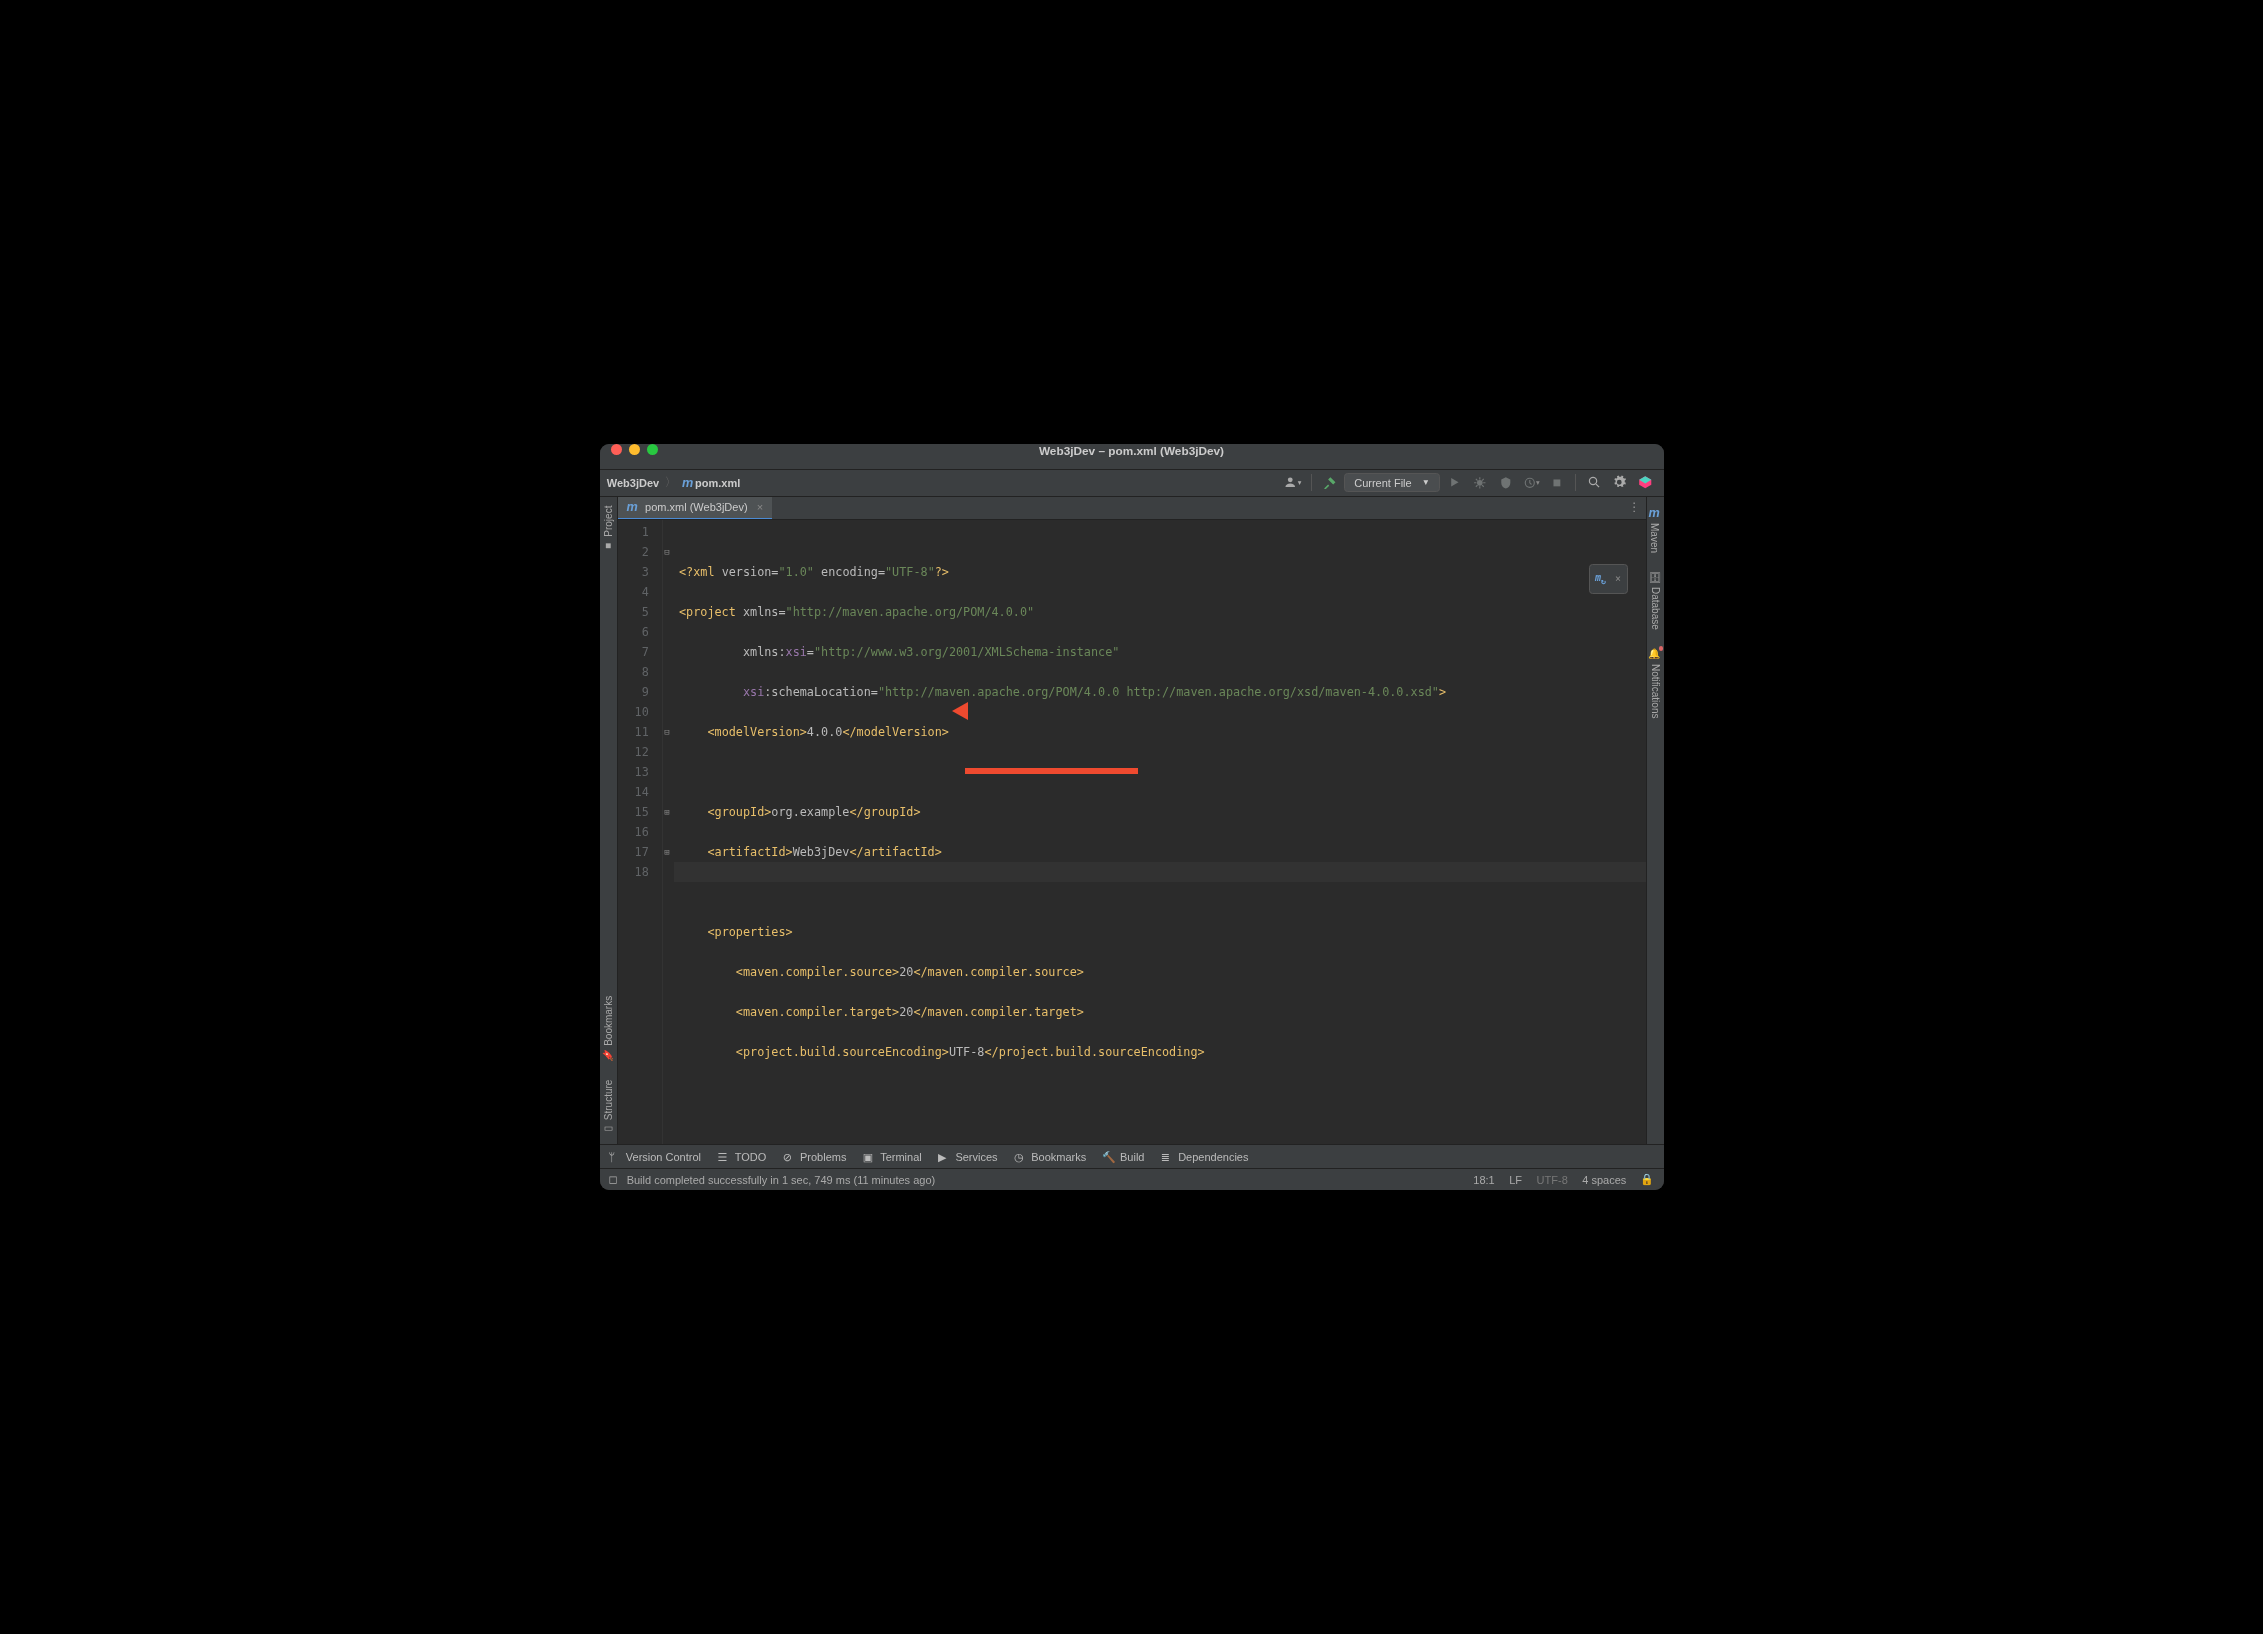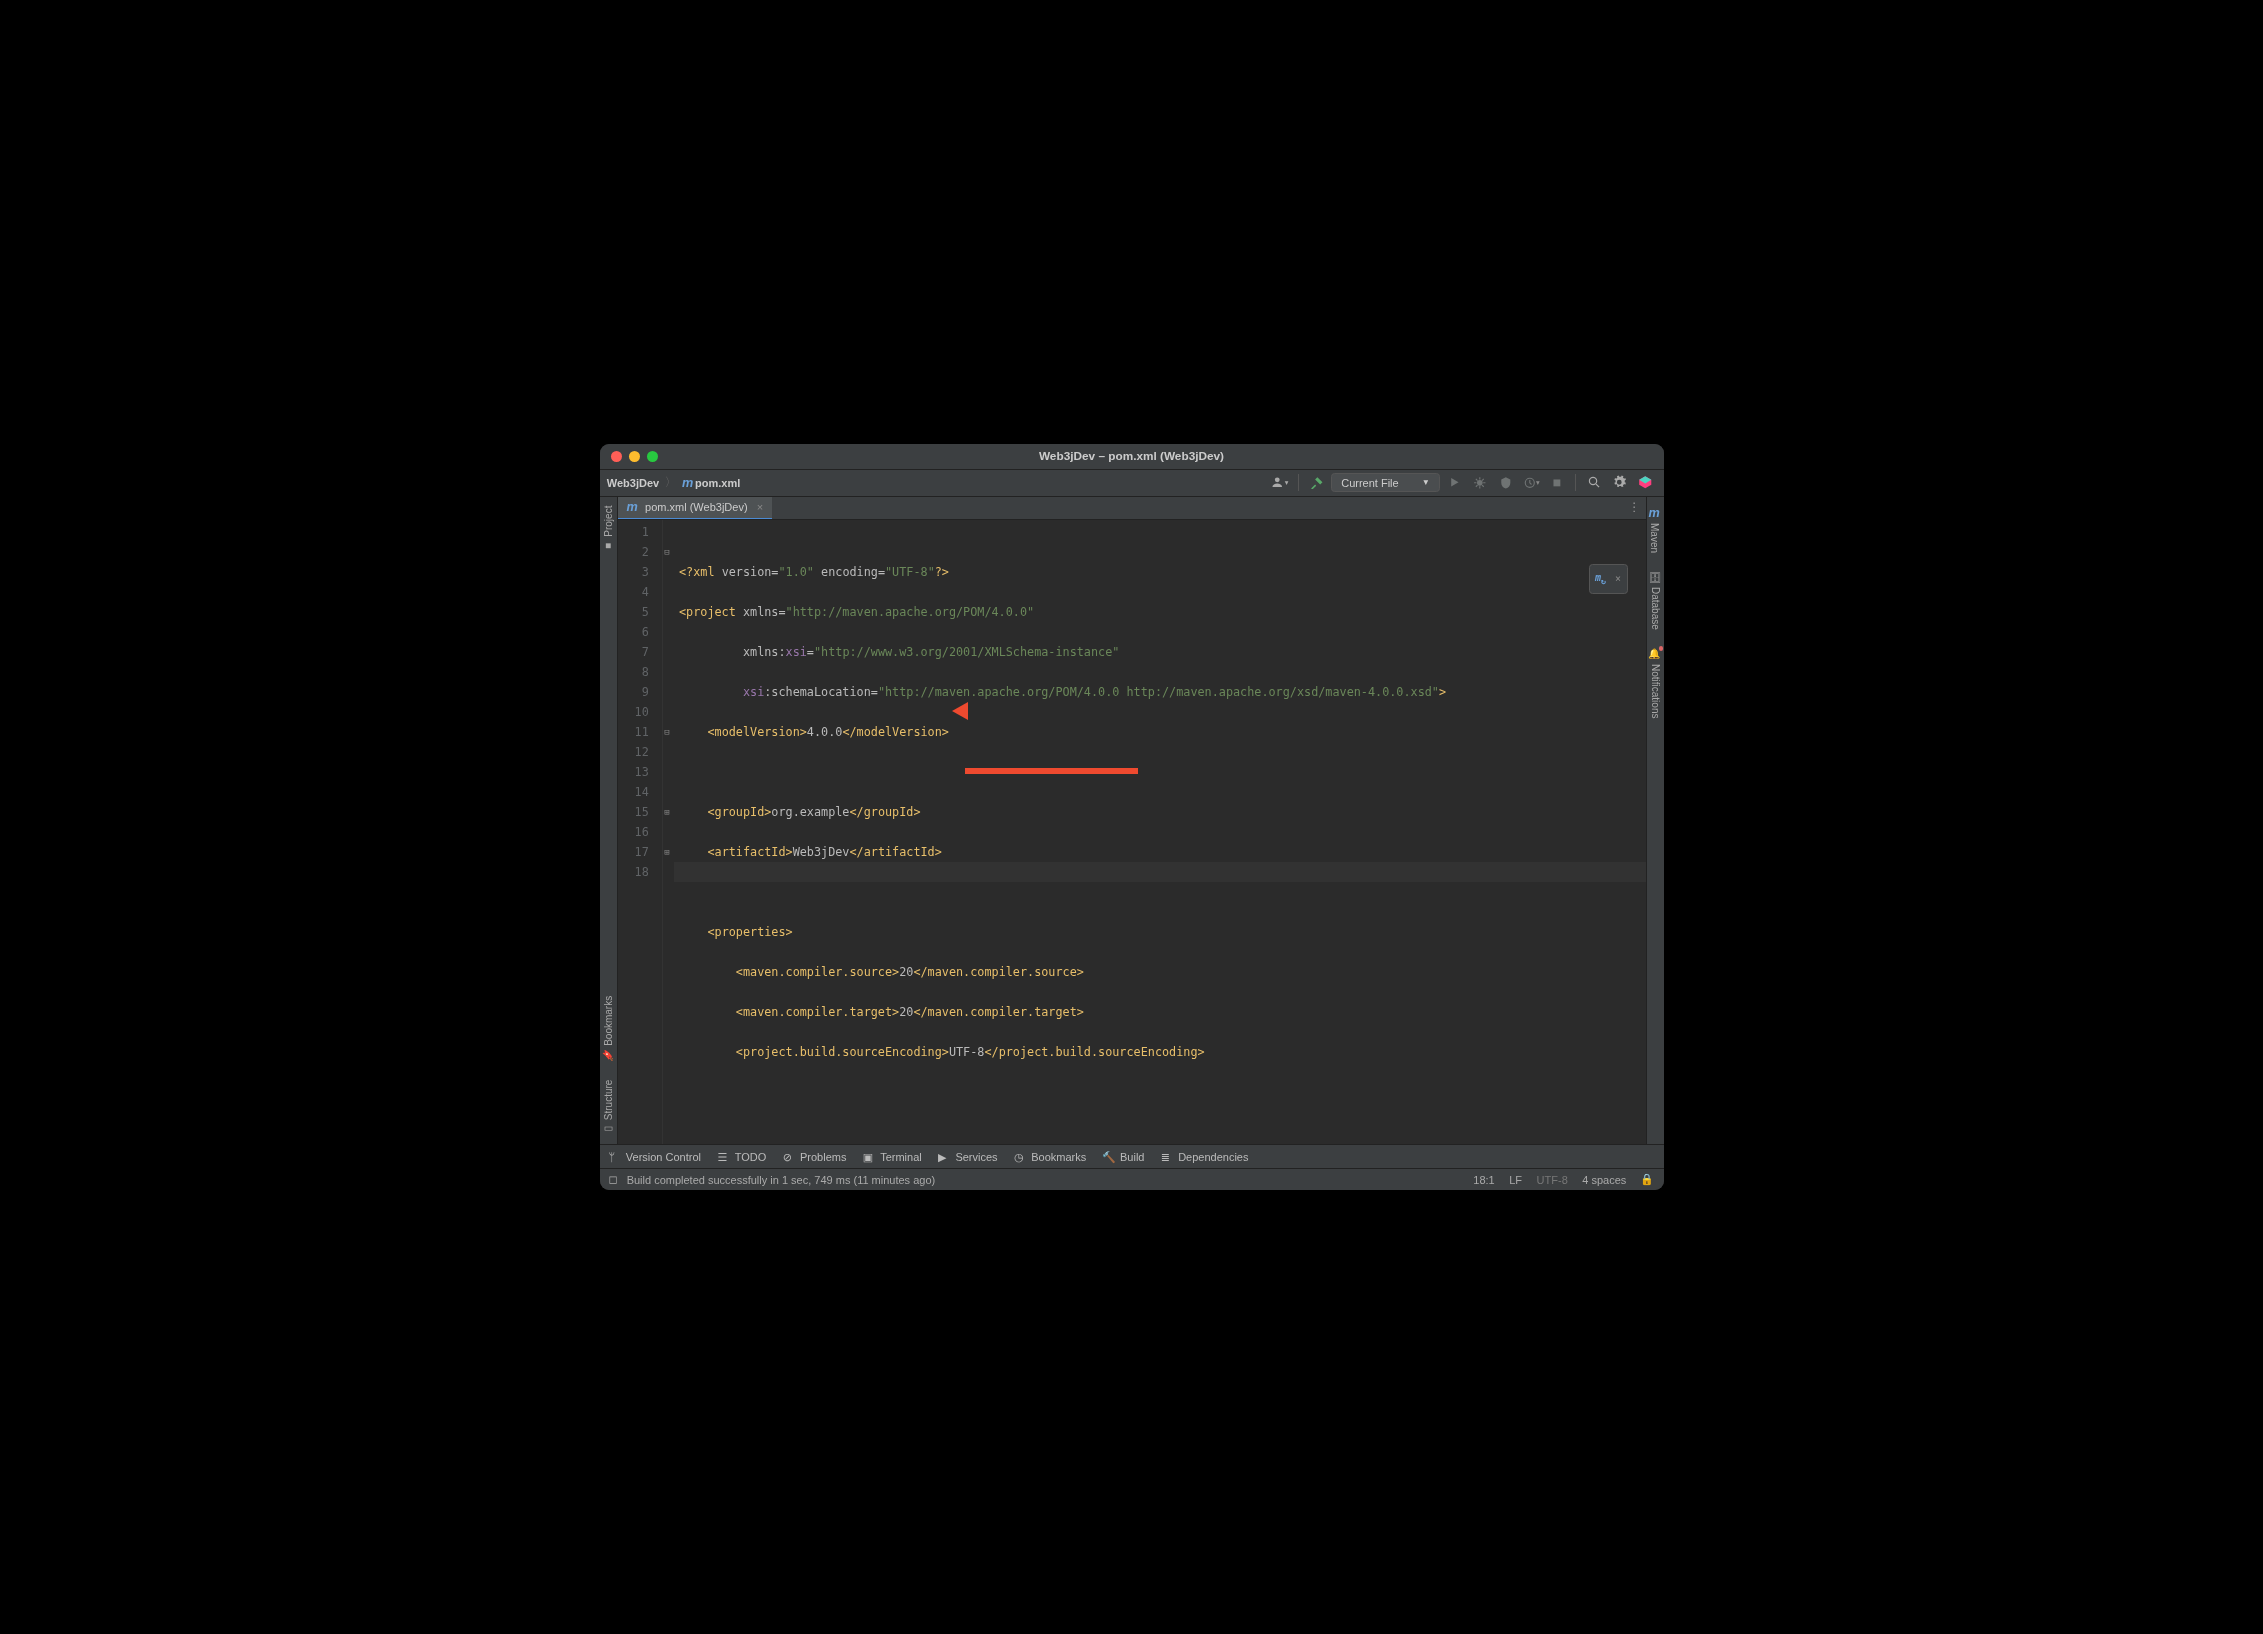--- a/index.html
+++ b/index.html
@@ -21,21 +21,21 @@
   overflow: hidden;
   box-shadow: 0 18px 55px rgba(0,0,0,0.5);
   display: flex;
   flex-direction: column;
   position: relative;
 }
 .titlebar {
   height: 25.5px;
   background: #3c3f41;
   display: flex;
-  align-items: center;
+  align-items: flex-start;
   padding: 0 11px;
   position: relative;
   border-bottom: 0.9px solid #222;
 }
 .traffic { display: flex; gap: 7.3px; }
 .dot { width: 11px; height: 11px; border-radius: 50%; }
 .dot.red { background: #ff5f57; }
 .dot.yellow { background: #febc2e; }
 .dot.green { background: #28c840; }
 .title { position: absolute; left: 50%; transform: translateX(-50%); color: #ccc; font-weight: 600; font-size: 11.8px; }
@@ -46,21 +46,21 @@
   align-items: center;
   padding: 0 7.3px;
   border-bottom: 0.9px solid #222;
 }
 .breadcrumb { display: flex; align-items: center; gap: 5.5px; flex: 1; }
 .breadcrumb-item { color: #ccc; font-size: 11px; font-weight: 600; }
 .breadcrumb-sep { color: #666; }
 .m-icon { color: #6aa0d8; font-weight: bold; font-style: italic; font-size: 12.7px; margin-right: 1.8px; }
 .nav-tools { display: flex; align-items: center; gap: 3.6px; }
 .nav-tool { width: 22px; height: 22px; display: flex; align-items: center; justify-content: center; color: #888; cursor: pointer; border-radius: 2.7px; }
-.run-config { background: #4a4d4f; border: 0.9px solid #555; border-radius: 3.6px; padding: 2.7px 9px; display: flex; align-items: center; gap: 23px; color: #ccc; font-size: 11px; cursor: pointer;}
+.run-config { background: #4a4d4f; border: 0.9px solid #555; border-radius: 3.6px; padding: 2.7px 9px; display: flex; align-items: center; gap: 10px; color: #ccc; font-size: 11px; cursor: pointer;}
 .content { flex: 1; display: flex; background: #2b2b2b; overflow: hidden; }
 .left-rail { width: 18px; background: #3c3f41; display: flex; flex-direction: column; align-items: center; border-right: 0.9px solid #222; padding-top: 9px; gap: 18px;}
 .rail-label { writing-mode: vertical-lr; transform: rotate(180deg); font-size: 10px; color: #aaa; display:flex; align-items:center; gap:3.6px; cursor:pointer;}
 .right-rail { width: 18px; background: #3c3f41; display: flex; flex-direction: column; align-items: center; border-left: 0.9px solid #222; padding-top: 9px; gap: 18px;}
 .right-rail .rail-label { writing-mode: vertical-lr; transform: none; }
 .main { flex: 1; display: flex; flex-direction: column; }
 .tabs { height: 23.6px; background: #3c3f41; display: flex; align-items: stretch; border-bottom: 0.9px solid #222; position: relative;}
 .tab { background: #4e5254; border-bottom: 1.8px solid #4b8bd4; display: flex; align-items: center; padding: 0 9px; gap: 5.5px; font-size: 11px; color: #ccc; }
 .tab-close { color: #888; cursor: pointer; margin-left: 3.6px;}
 .tabs-more { position:absolute; right: 5.5px; top: 3.6px; color:#999; cursor:pointer; }

